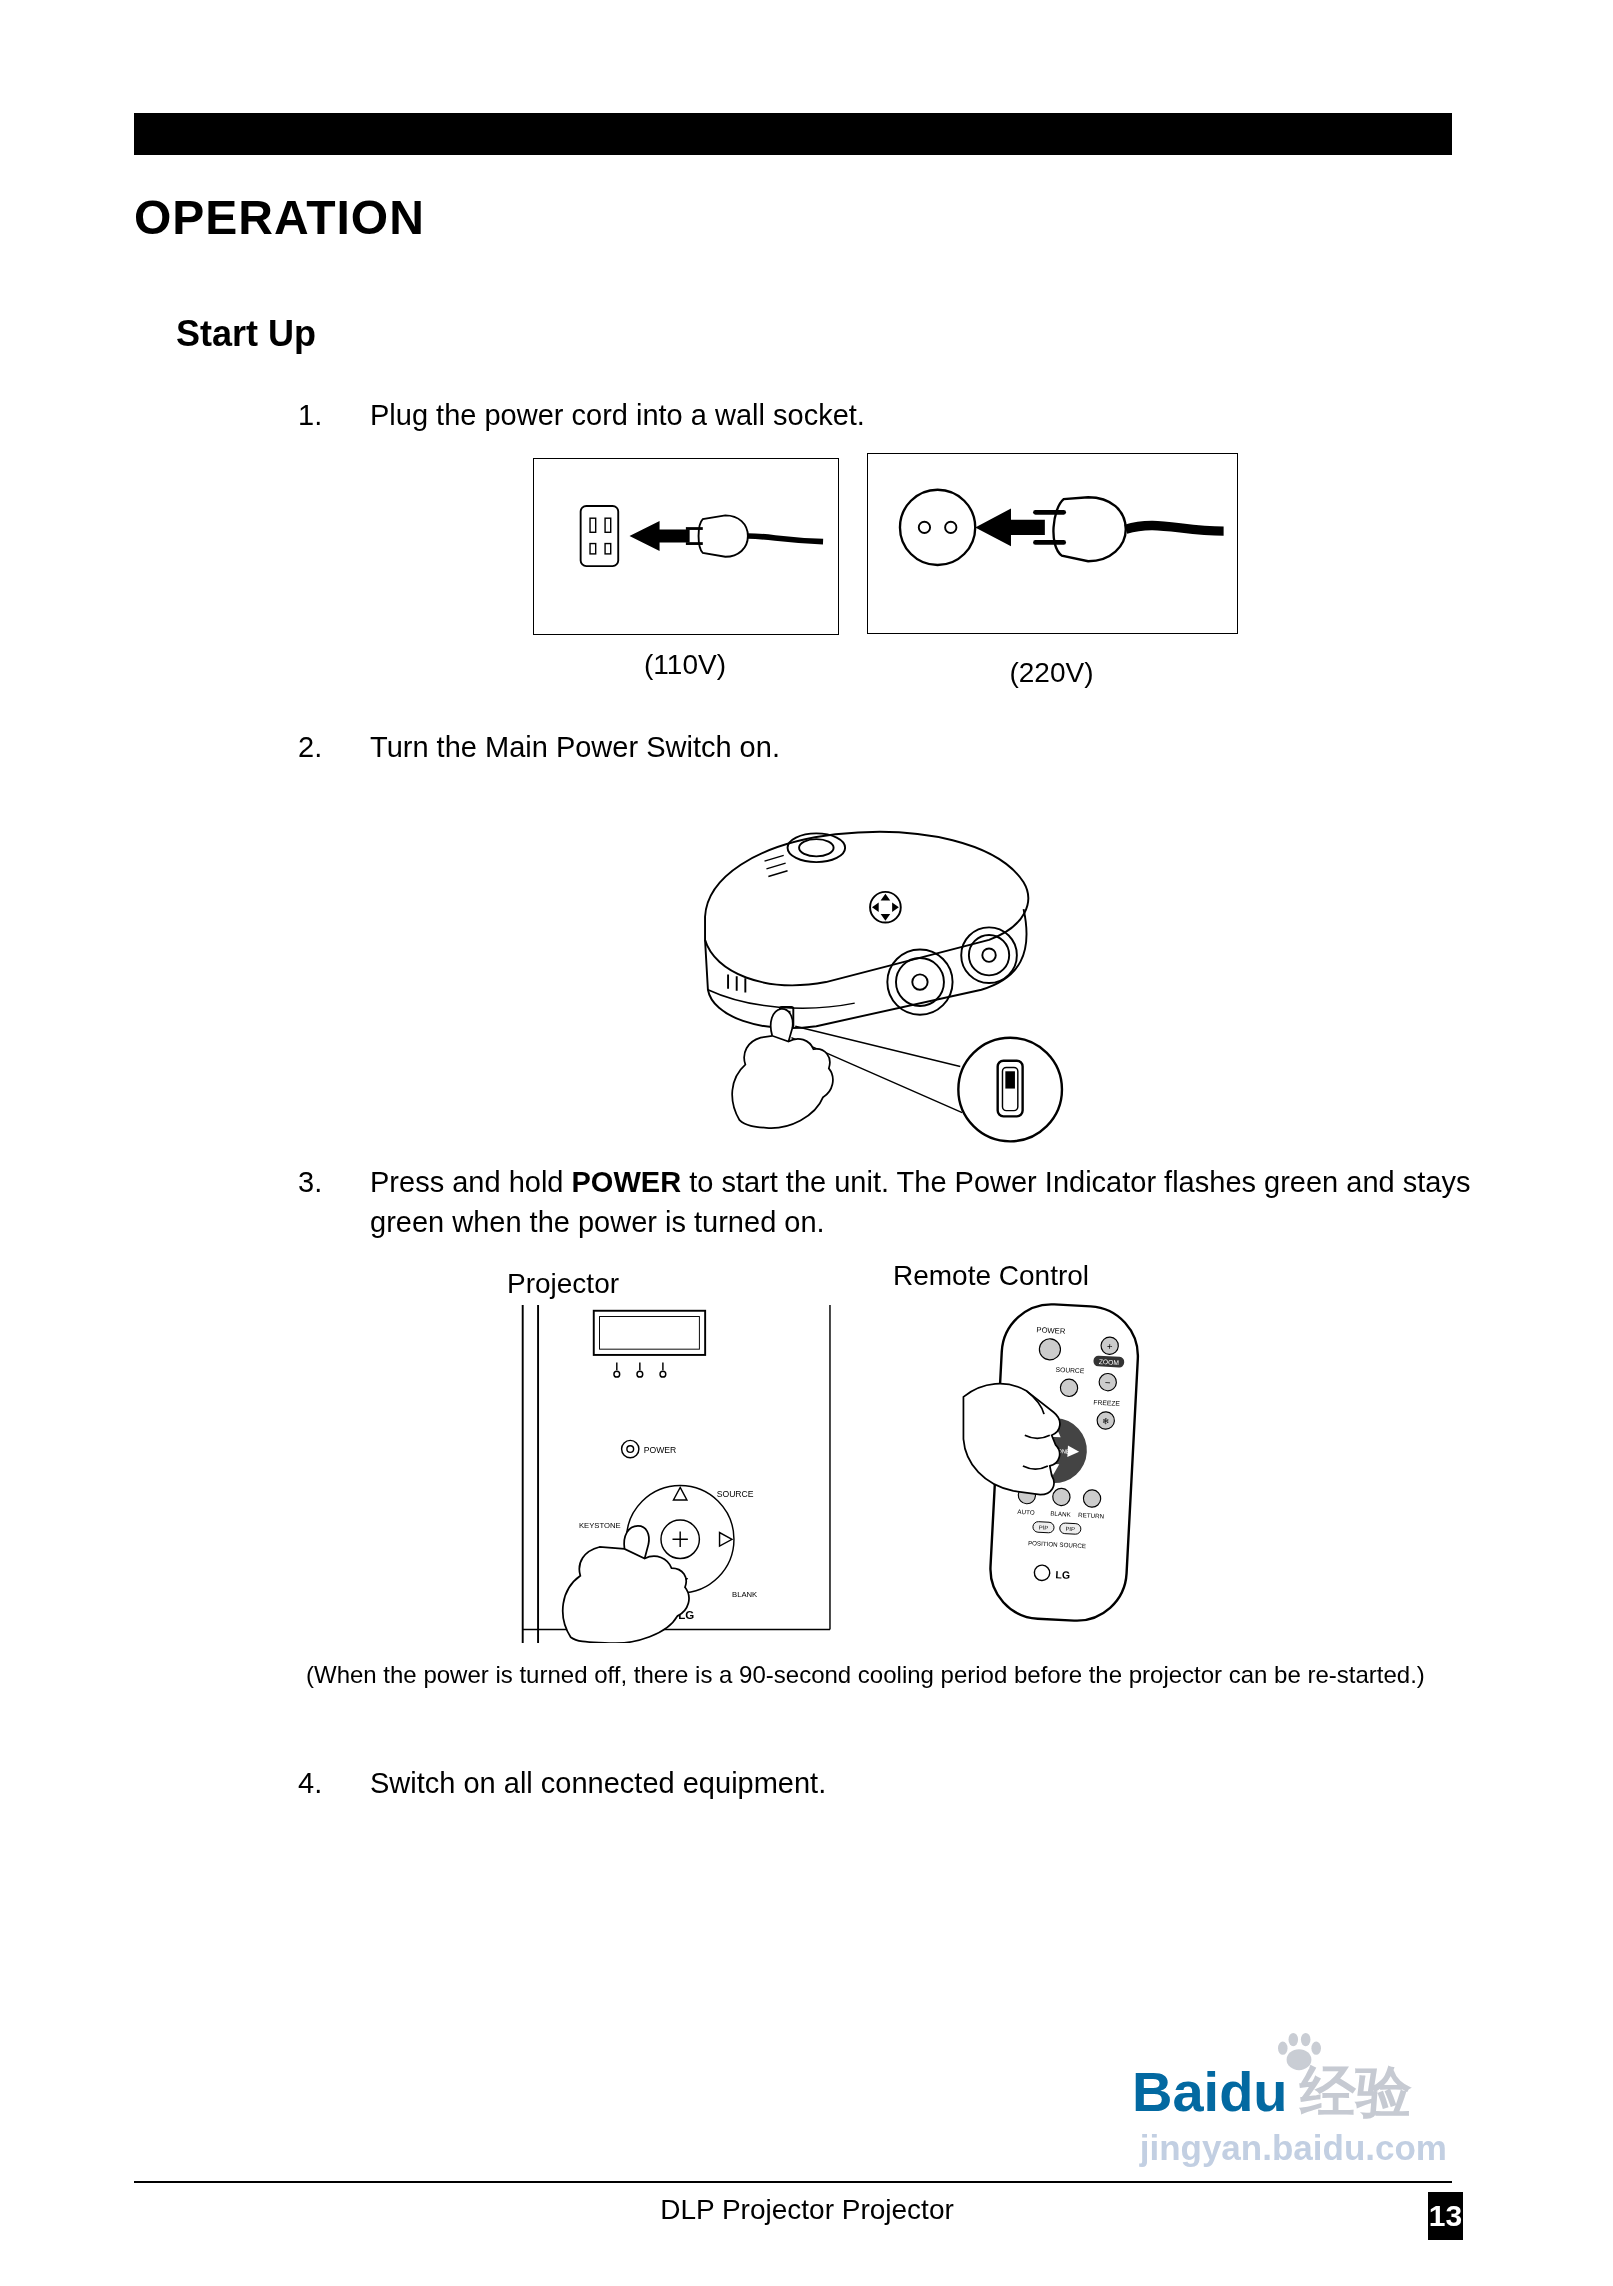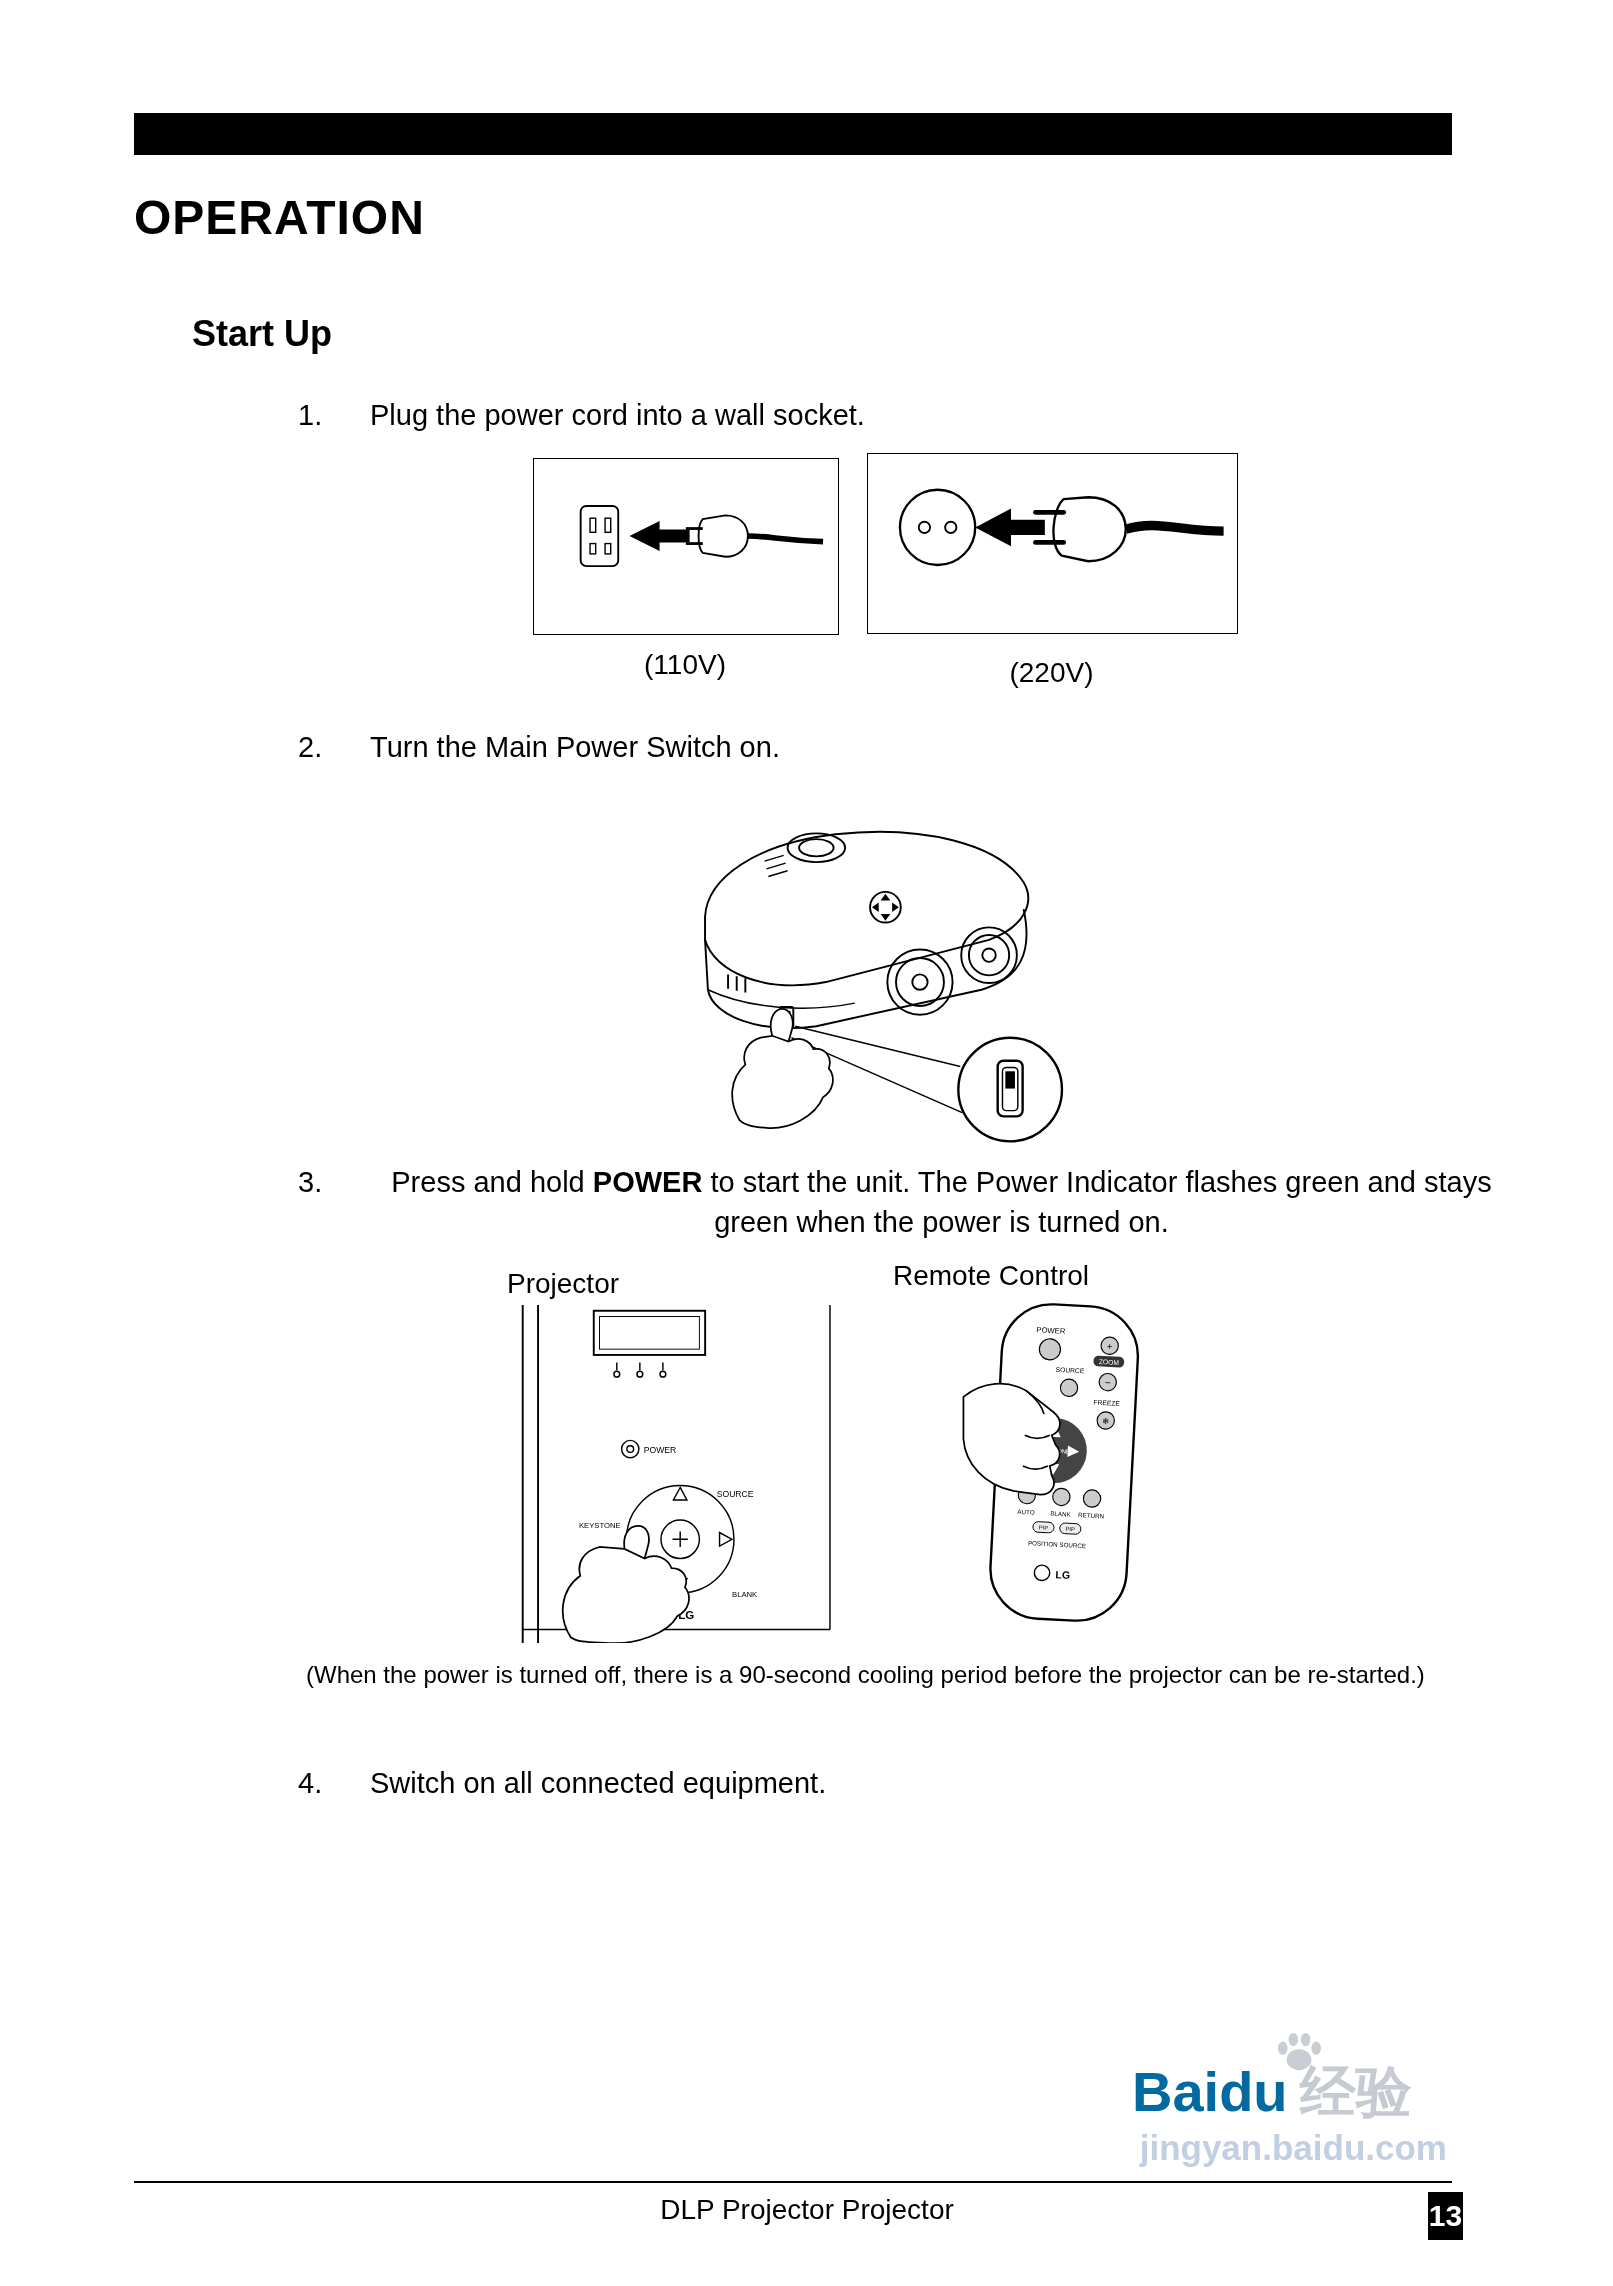--- a/index.html
+++ b/index.html
@@ -4,27 +4,27 @@
 <style>
   html,body { margin:0; padding:0; background:#888; }
   .page {
     position:relative; width:1614px; height:2286px; background:#ffffff;
     font-family:"Liberation Sans", sans-serif; color:#000; overflow:hidden;
     margin:0 auto;
   }
   .abs { position:absolute; }
   .topbar { left:134px; top:113px; width:1318px; height:42px; background:#000; }
   .h1 { left:134px; top:190px; font-size:48px; font-weight:bold; letter-spacing:1px; }
-  .h2 { left:192px; top:313px; font-size:36px; font-weight:bold; }
+  .h2 { left:176px; top:313px; font-size:36px; font-weight:bold; }
   .step { display:flex; font-size:29px; line-height:1.38; }
   .step .num { flex:0 0 72px; }
   .step1 { left:298px; top:395px; width:1162px; }
   .step2 { left:298px; top:727px; width:1162px; }
   .step3 { left:298px; top:1162px; width:1215px; }
-  .step3 .txt { width:1143px;text-align:center; }
+  .step3 .txt { width:1143px; }
   .step4 { left:298px; top:1763px; width:1162px; }
   .figbox { border:1.9px solid #000; background:#fff; }
   .box110 { left:533px; top:458px; width:304px; height:175px; }
   .box220 { left:867px; top:453px; width:369px; height:179px; }
   .cap { font-size:28px; text-align:center; }
   .cap110 { left:533px; top:649px; width:304px; }
   .cap220 { left:867px; top:657px; width:369px; }
   .figlabel { font-size:28px; }
   .lbl-proj { left:507px; top:1268px; }
   .lbl-remote { left:893px; top:1260px; }

